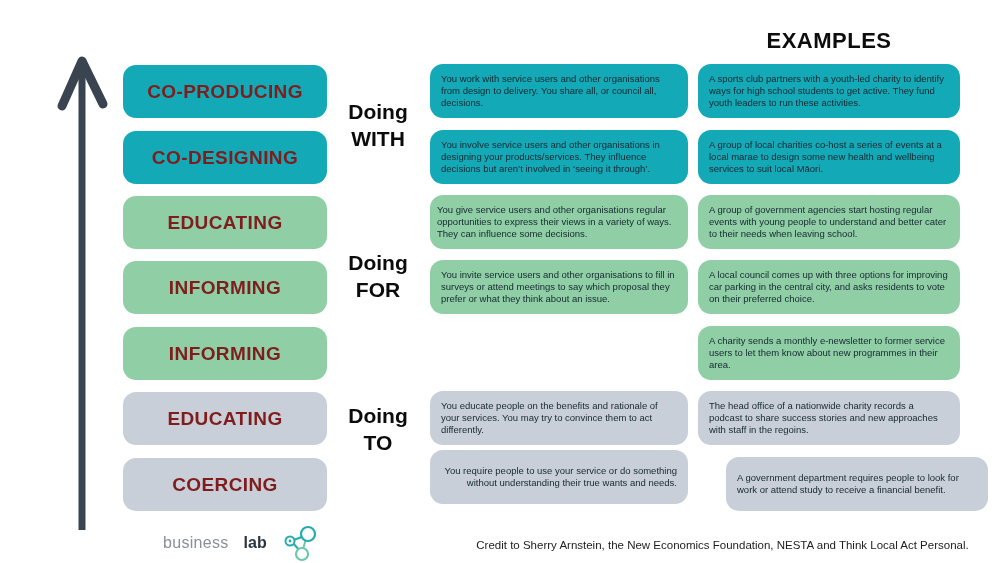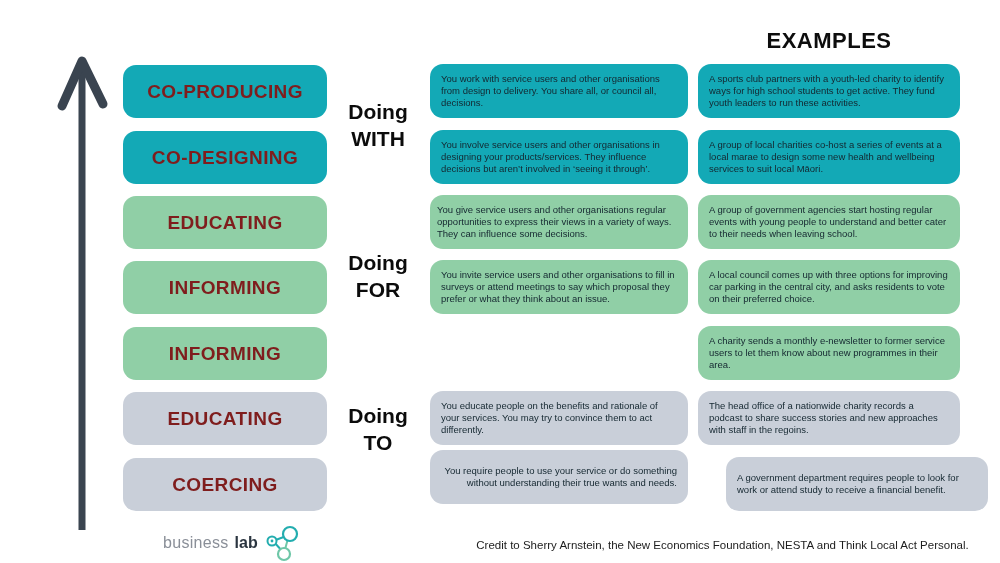--- a/index.html
+++ b/index.html
@@ -67,21 +67,21 @@
     white-space: pre-line;
   }
   .arrow-svg { position: absolute; left: 45px; top: 50px; }
 
   .footer-logo {
     position: absolute;
     left: 163px;
     top: 524px;
     display: flex;
     align-items: center;
-    gap: 4px;
+    gap: 13px;
   }
   .logo-word1 {
     font-size: 16px;
     font-weight: 300;
     color: #8a8f98;
     letter-spacing: 0.3px;
   }
   .logo-word2 {
     font-size: 16px;
     font-weight: 700;

